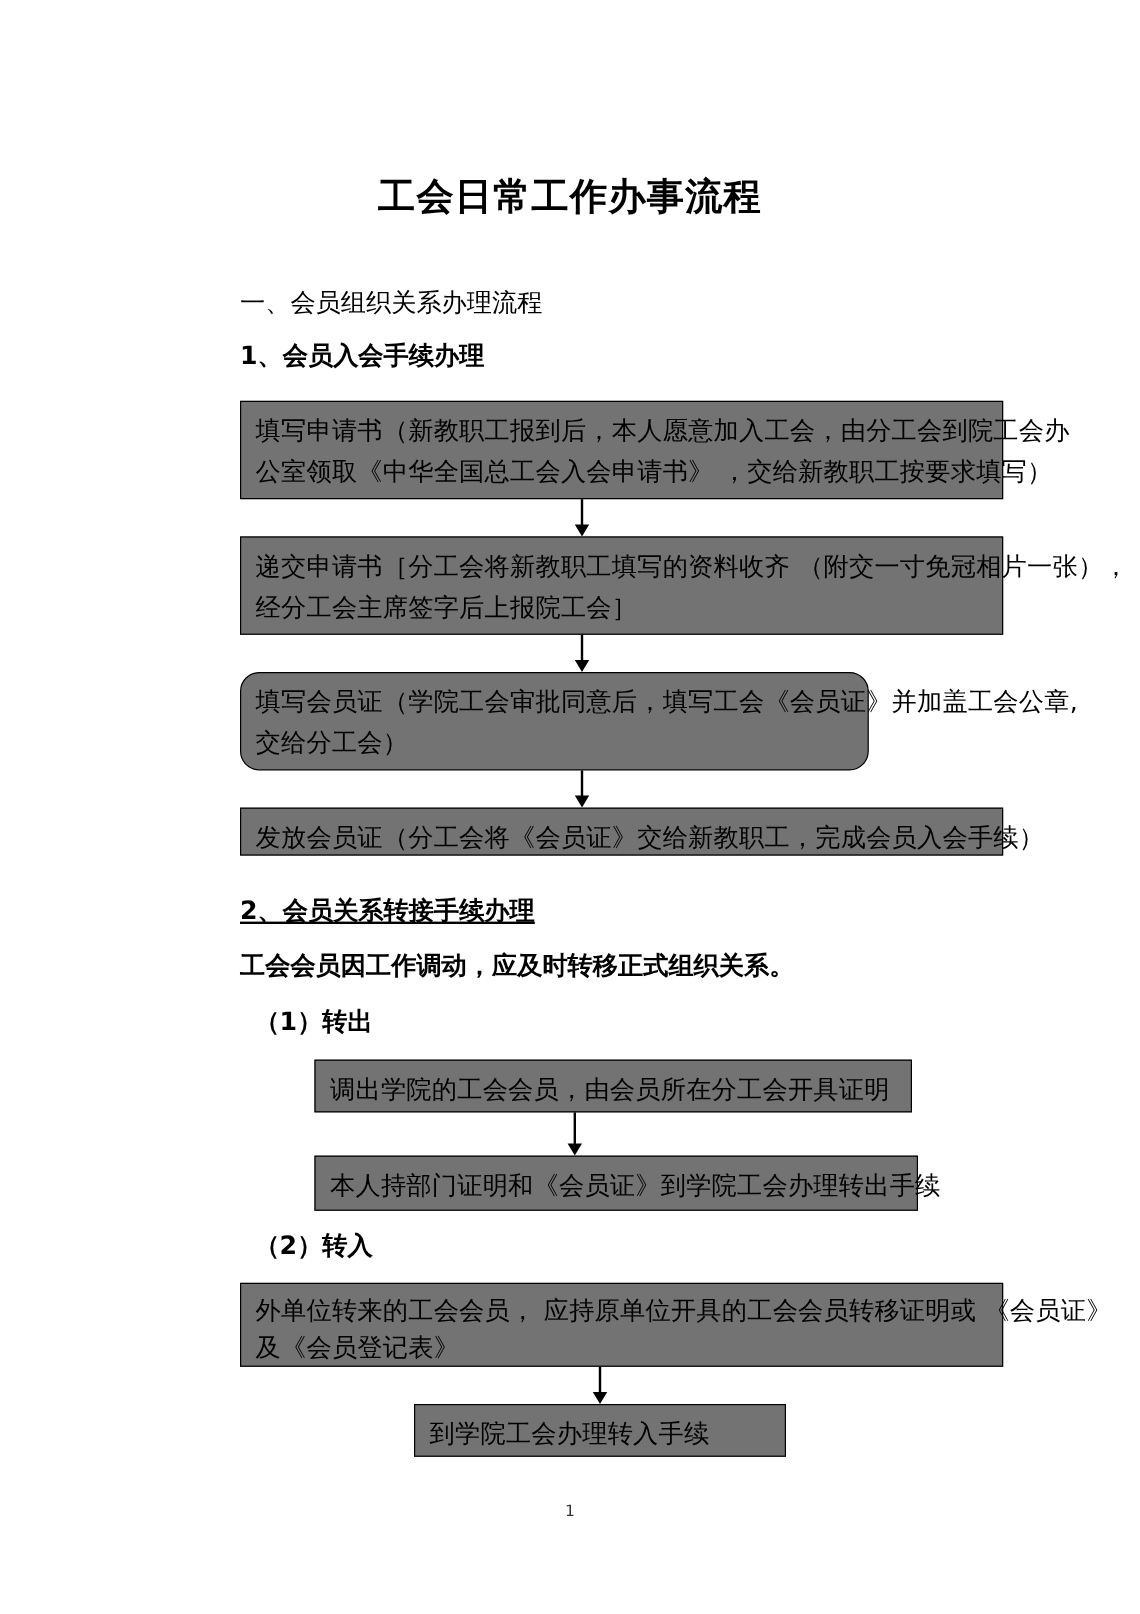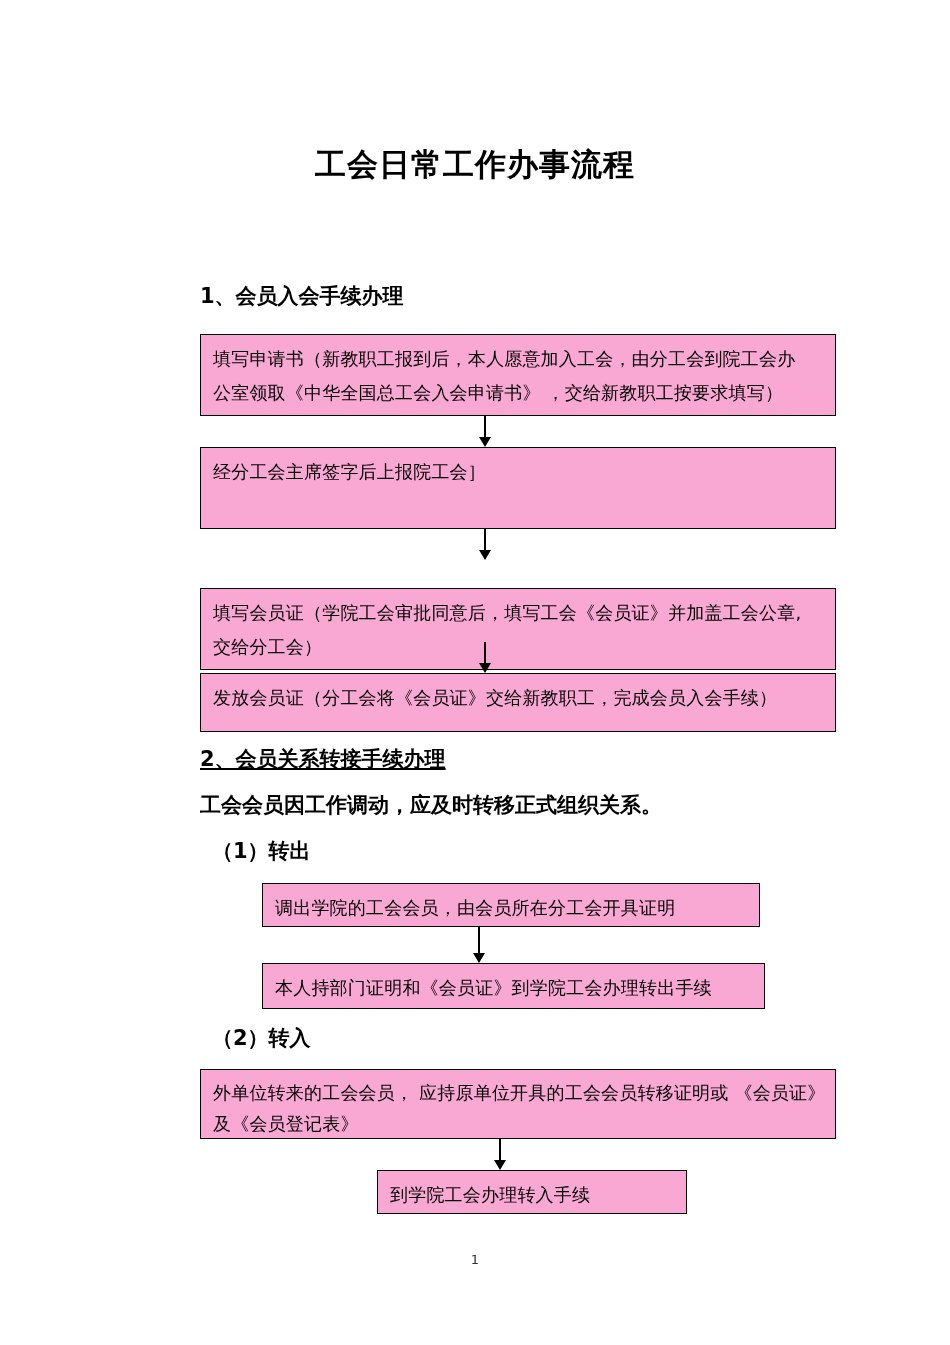--- a/index.html
+++ b/index.html
@@ -51,48 +51,48 @@
   #h-sub2   { left: 200px; top: 745px; font-weight: 700; text-decoration: underline; }
   #h-note   { left: 200px; top: 791px; font-weight: 700; }
   #h-out    { left: 212px; top: 837px; font-weight: 700; }
   #h-in     { left: 212px; top: 1024px; font-weight: 700; text-align: center; }
 
   
   .flow-box {
     position: absolute;
     box-sizing: border-box;
     border: 1.5px solid #000000;
-    background: #f9a8d4;
-    font-size: 18px;
+    background: #737373;
+    font-size: 21px;
     line-height: 34px;
     padding: 7px 10px 7px 12px;
     letter-spacing: 0.2px;
   }
   .flow-box.center {
     text-align: left;
   }
   .flow-box .ln {
     display: block;
     white-space: nowrap;
   }
 
   
   #box-1 { left: 200px; top: 334px; width: 636px; height: 82px; }
   #box-2 { left: 200px; top: 447px; width: 636px; height: 82px; }
-  #box-3 { left: 200px; top: 588px; width: 636px; height: 82px; }
-  #box-4 { left: 200px; top: 673px; width: 636px; height: 59px; }
+  #box-3 { left: 200px; top: 560px; width: 524px; height: 82px; border-radius: 16px; }
+  #box-4 { left: 200px; top: 673px; width: 636px; height: 40px; }
 
   
   #box-5 { left: 262px; top: 883px; width: 498px; height: 44px; }
   #box-6 { left: 262px; top: 963px; width: 503px; height: 46px; }
 
   
   #box-7 { left: 200px; top: 1069px; width: 636px; height: 70px; }
   #box-7 .ln { line-height: 31px; }
-  #box-8 { left: 345px; top: 1170px; width: 310px; height: 44px; margin-left: 32px; }
+  #box-8 { left: 345px; top: 1170px; width: 310px; height: 44px; }
 
   
   .arrow {
     position: absolute;
     width: 13px;
   }
   .arrow .shaft {
     position: absolute;
     left: 5px;
     top: 0;
@@ -141,34 +141,36 @@
     color: #333333;
   }
 </style>
 </head>
 <body>
 
 <div class="page">
 
   <div class="doc-title">工会日常工作办事流程</div>
 
+  <div class="heading" id="h-sec1">一、会员组织关系办理流程</div>
 
   <div class="heading" id="h-sub1">1、会员入会手续办理</div>
 
   <div class="flow-box" id="box-1">
     <span class="ln">填写申请书（新教职工报到后，本人愿意加入工会，由分工会到院工会办</span>
     <span class="ln">公室领取《中华全国总工会入会申请书》  ，交给新教职工按要求填写）</span>
   </div>
 
   <div class="arrow" id="arrow-1">
     <div class="shaft"></div>
     <div class="head"></div>
   </div>
 
   <div class="flow-box" id="box-2">
+    <span class="ln">递交申请书［分工会将新教职工填写的资料收齐  （附交一寸免冠相片一张），</span>
     <span class="ln">经分工会主席签字后上报院工会］</span>
   </div>
 
   <div class="arrow" id="arrow-2">
     <div class="shaft"></div>
     <div class="head"></div>
   </div>
 
   <div class="flow-box" id="box-3">
     <span class="ln">填写会员证（学院工会审批同意后，填写工会《会员证》并加盖工会公章,</span>

